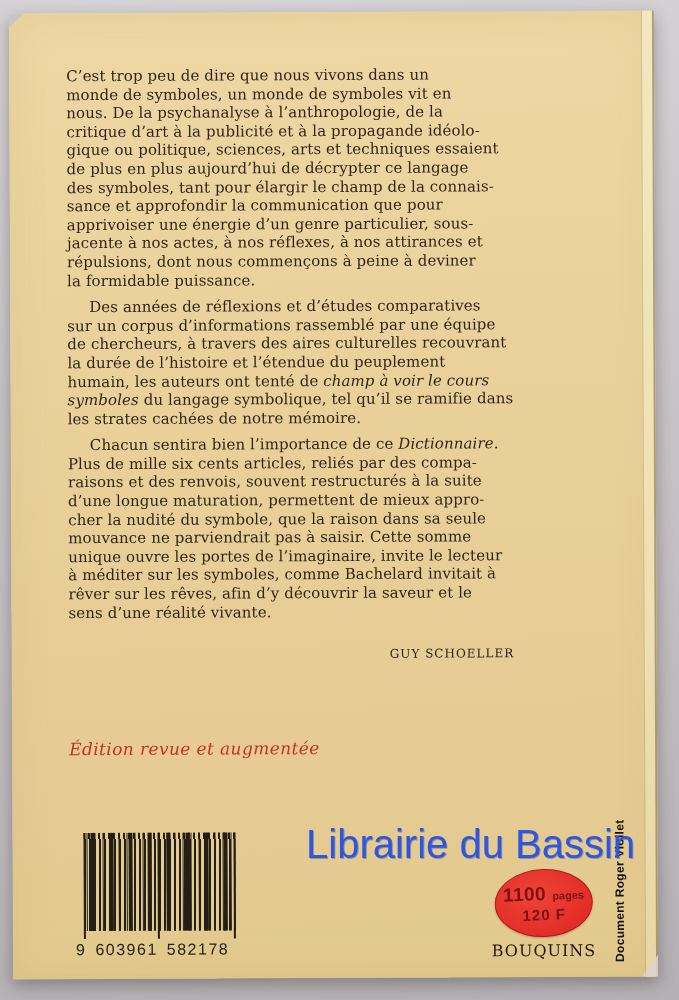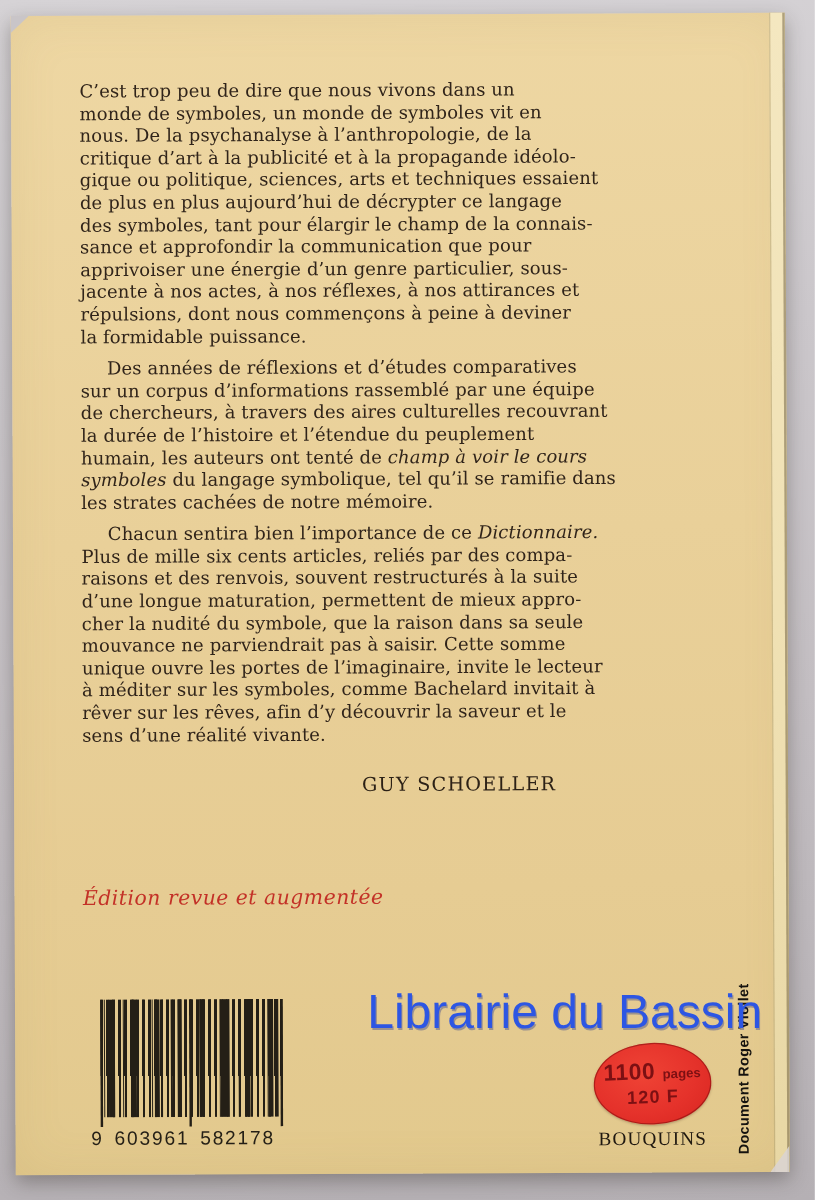--- a/index.html
+++ b/index.html
@@ -35,21 +35,21 @@
     position:absolute;left:57px;top:54px;color:#30241a;
     font-size:15px;line-height:18.6px;letter-spacing:.1px;white-space:nowrap;
   }
   .para{margin:0;}
   .para + .para{margin-top:8px;}
   .line{height:18.6px;}
   .line.indent{padding-left:22px;}
   .it{font-style:italic;}
   .signature{
     margin-top:24px;margin-left:233px;
-    font-size:16px;letter-spacing:1px;color:#2c2116;
+    font-size:12px;letter-spacing:1px;color:#2c2116;text-align:right;
   }
   
   .edition-note{
     position:absolute;left:57px;top:726px;
     font-style:italic;font-size:17px;letter-spacing:.4px;color:#c33127;
   }
   
   .barcode{position:absolute;left:63px;top:820px;width:168px;}
   .bars{
     position:relative;width:152px;height:98px;margin-left:8px;
@@ -77,21 +77,21 @@
     display:flex;flex-direction:column;justify-content:center;align-items:center;
     color:#7c1013;font-family:"Liberation Sans",sans-serif;font-weight:bold;
   }
   .sticker-line1{display:flex;align-items:baseline;gap:6px;}
   .sticker-pages-value{font-size:19px;letter-spacing:.5px;}
   .sticker-pages-label{font-size:11px;}
   .sticker-price{font-size:15px;margin-top:1px;letter-spacing:1px;}
   
   .imprint{
     position:absolute;left:478px;top:930px;width:106px;text-align:center;
-    font-size:16px;letter-spacing:1px;color:#1f1810;font-family:Liberation Serif, serif;
+    font-size:16px;letter-spacing:1px;color:#1f1810;
   }
   
   .credit{
     position:absolute;left:528px;top:872px;width:160px;height:16px;
     transform:rotate(-90deg);transform-origin:center;
     font-family:"Liberation Sans",sans-serif;font-weight:bold;font-size:12px;
     color:#15130f;letter-spacing:.3px;text-align:center;
   }
   
   .watermark{

